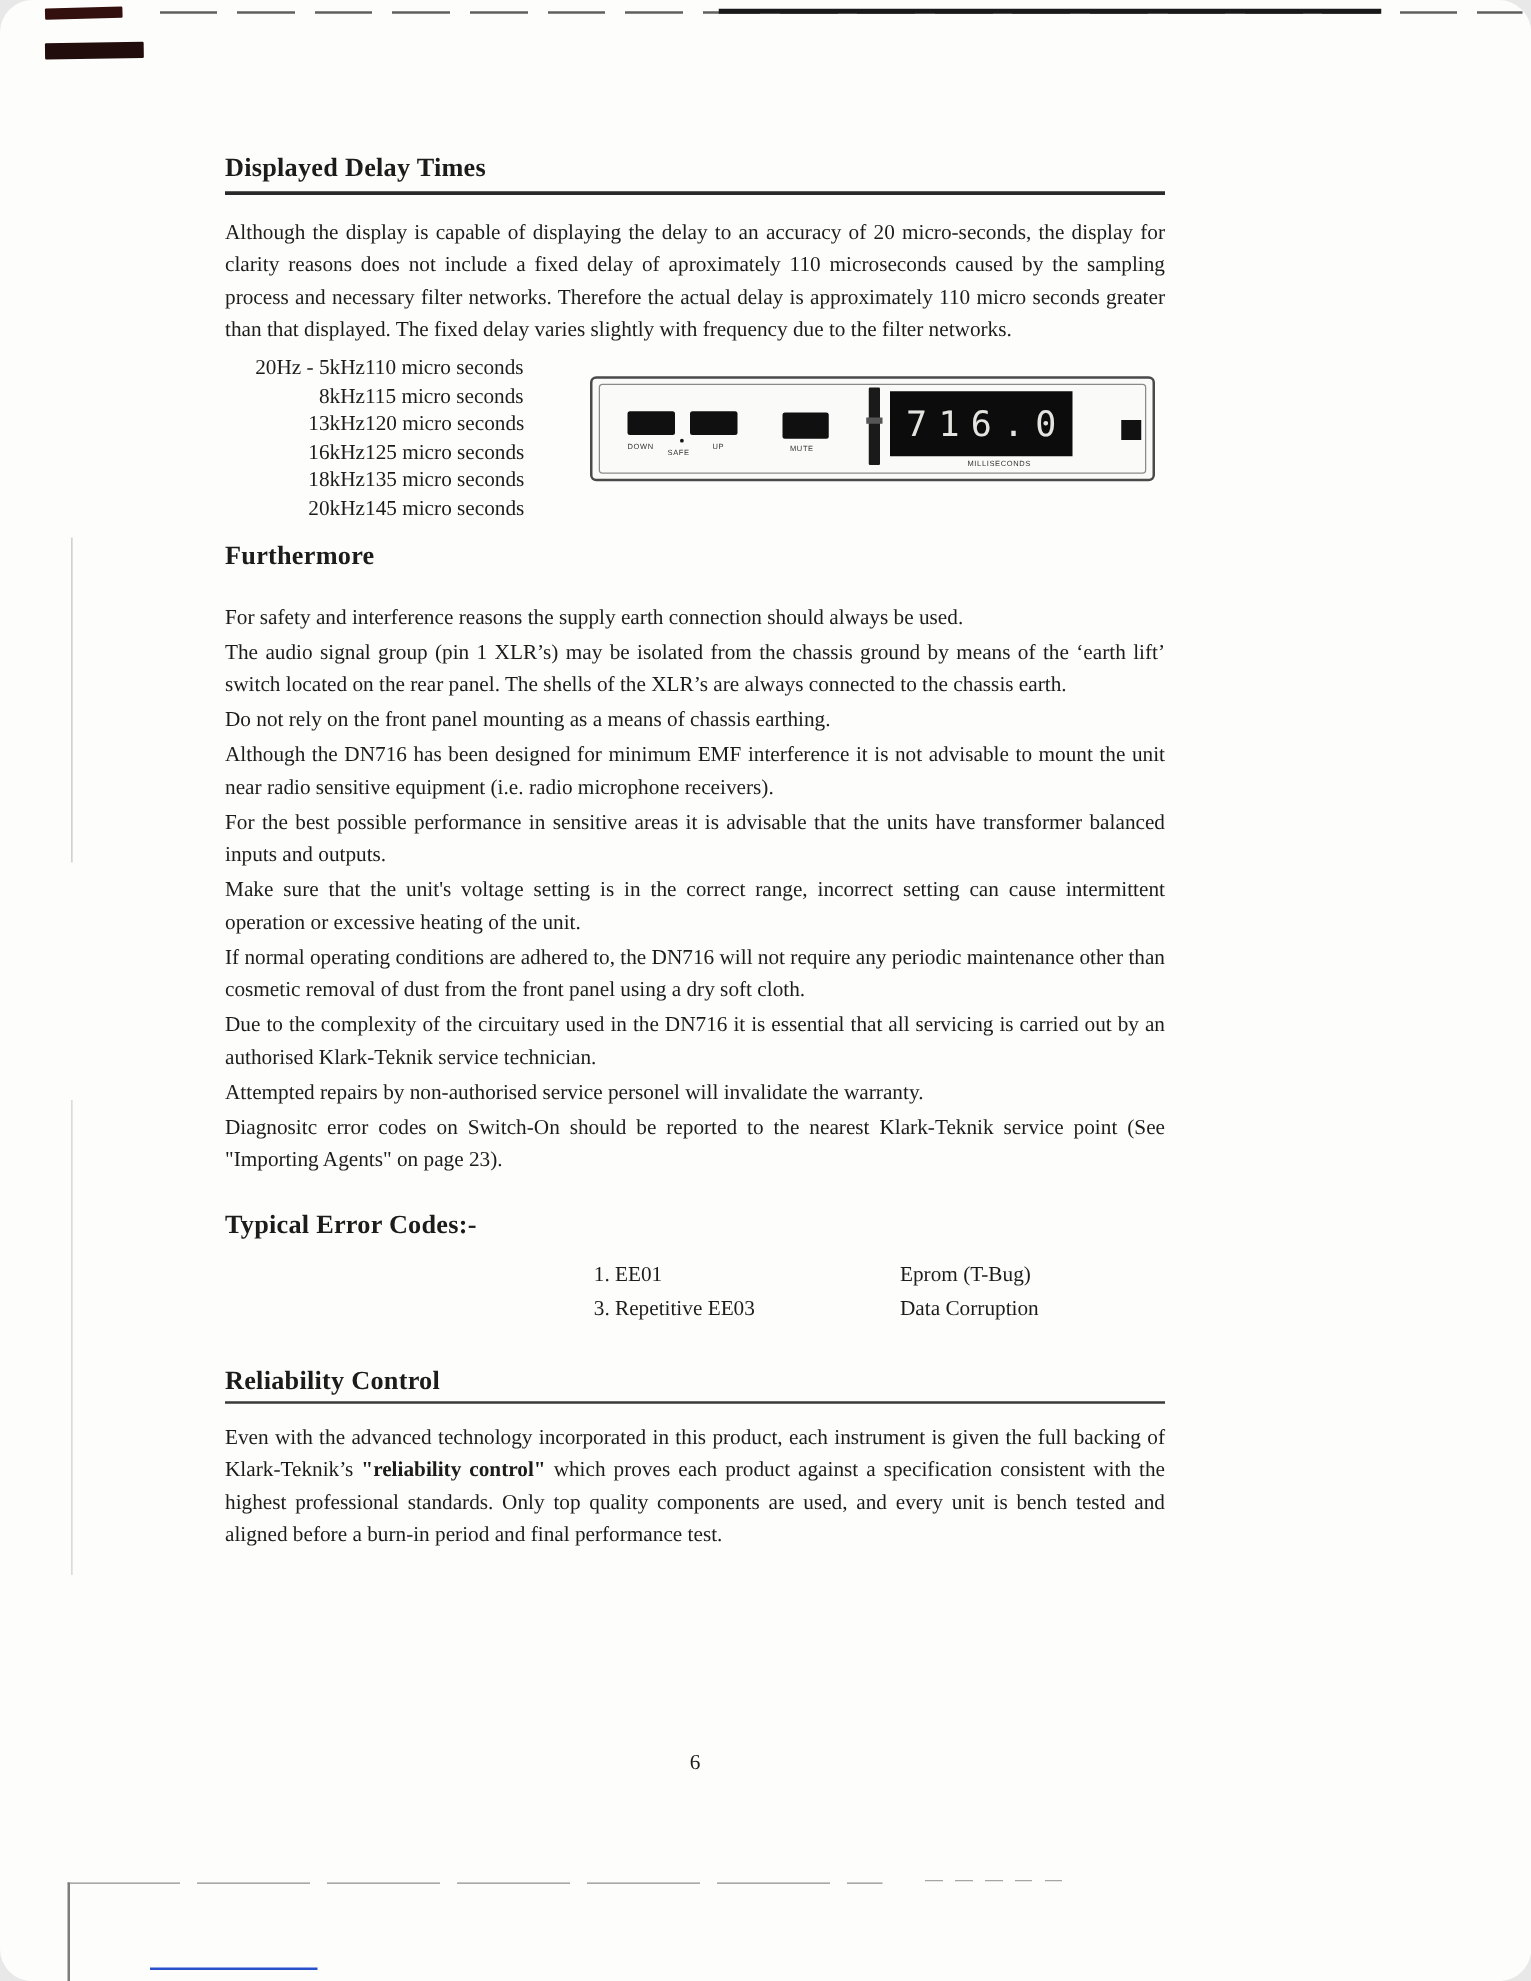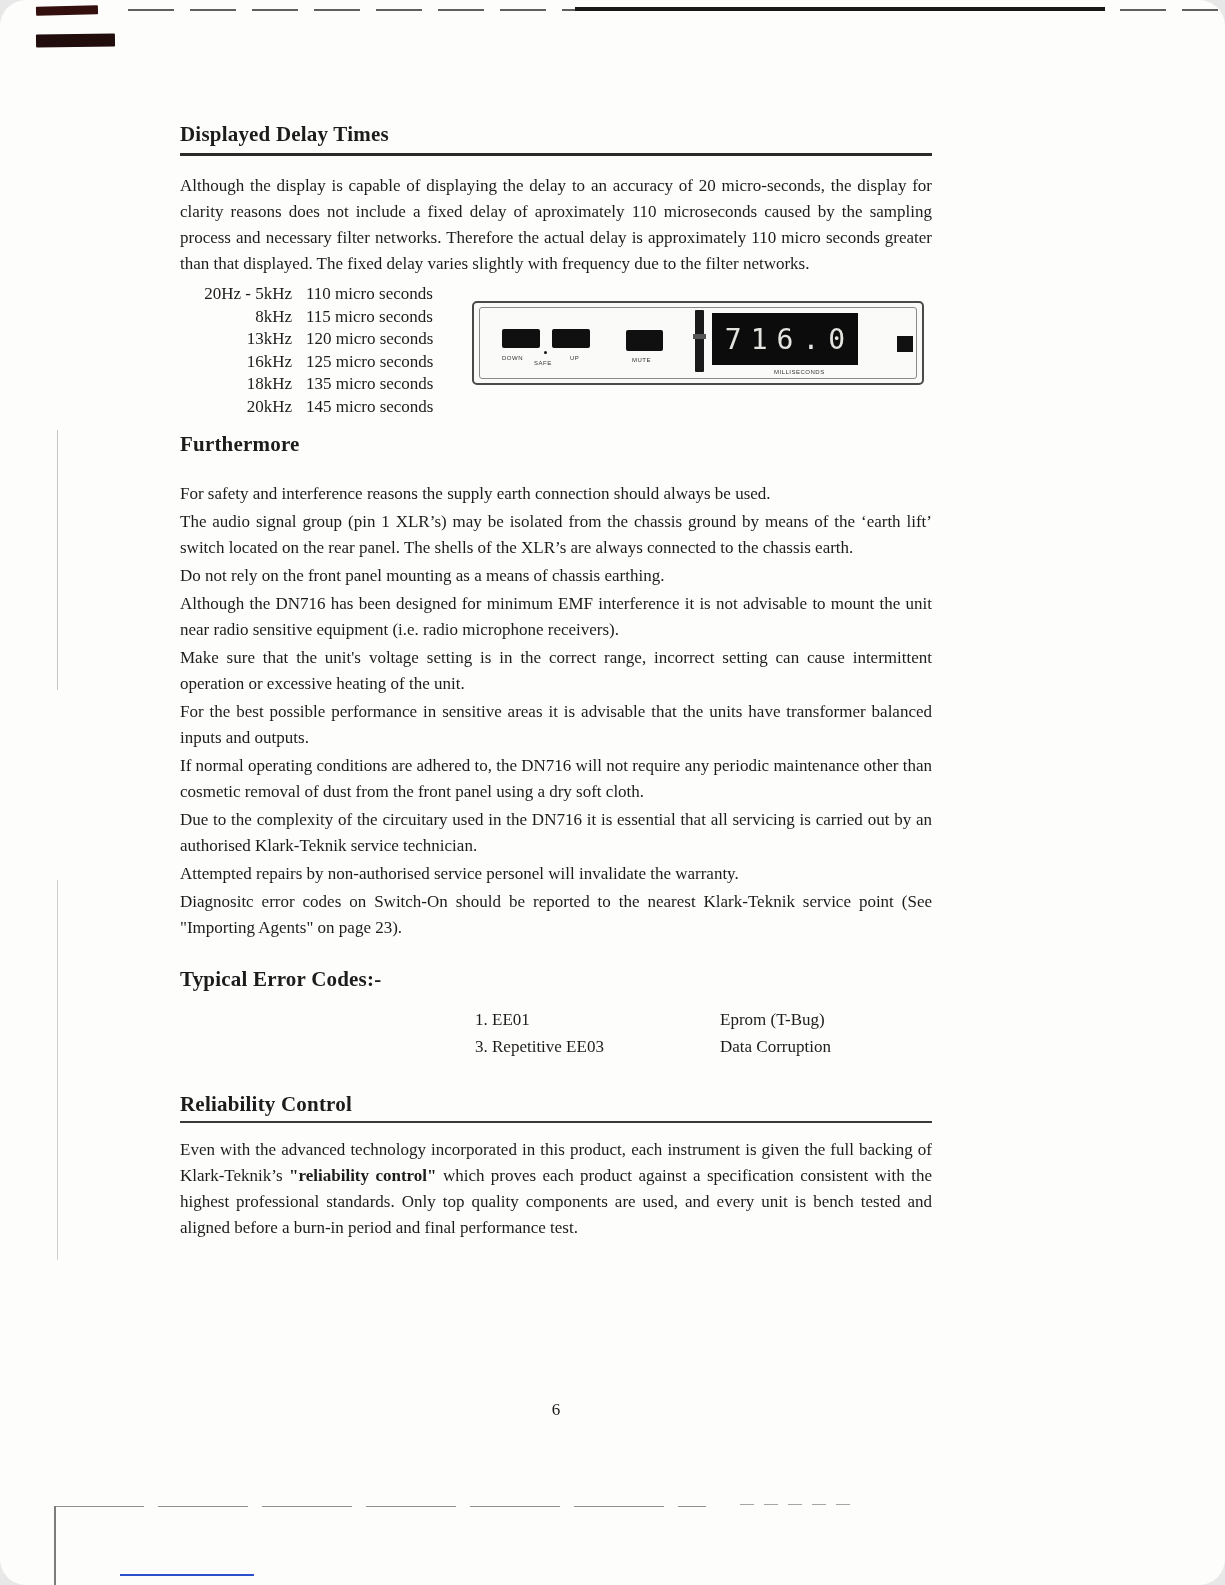--- a/index.html
+++ b/index.html
@@ -35,21 +35,21 @@
     text-align: justify;
     margin: 0 0 2px 0;
   }
   .para + .para { margin-top: 1px; }
 
   
   .delay-flex { display: flex; margin: 6px 0 6px 0; }
   .delay-table { width: 292px; font-size: 17px; line-height: 22.5px; }
   .delay-row { display: flex; }
   .delay-freq { width: 112px; text-align: right; white-space: nowrap; }
-  .delay-val  { margin-left: 14px; white-space: nowrap; }
+  .delay-val  { white-space: nowrap; }
 
   .device {
     position: relative;
     width: 452px;
     height: 84px;
     margin-top: 18px;
     border: 2px solid #4a4a4a;
     border-radius: 5px;
     background: #fafaf8;
     flex-shrink: 0;
@@ -204,22 +204,22 @@
         <div class="dev-power"></div>
       </div>
     </div>
 
     <h1 class="section-title h-furthermore">Furthermore</h1>
 
     <p class="para">For safety and interference reasons the supply earth connection should always be used.</p>
     <p class="para">The audio signal group (pin 1 XLR’s) may be isolated from the chassis ground by means of the ‘earth lift’ switch located on the rear panel. The shells of the XLR’s are always connected to the chassis earth.</p>
     <p class="para">Do not rely on the front panel mounting as a means of chassis earthing.</p>
     <p class="para">Although the DN716 has been designed for minimum EMF interference it is not advisable to mount the unit near radio sensitive equipment (i.e. radio microphone receivers).</p>
+    <p class="para">For the best possible performance in sensitive areas it is advisable that the units have transformer balanced inputs and outputs.</p>
     <p class="para">Make sure that the unit's voltage setting is in the correct range, incorrect setting can cause intermittent operation or excessive heating of the unit.</p>
-    <p class="para">For the best possible performance in sensitive areas it is advisable that the units have transformer balanced inputs and outputs.</p>
     <p class="para">If normal operating conditions are adhered to, the DN716 will not require any periodic maintenance other than cosmetic removal of dust from the front panel using a dry soft cloth.</p>
     <p class="para">Due to the complexity of the circuitary used in the DN716 it is essential that all servicing is carried out by an authorised Klark-Teknik service technician.</p>
     <p class="para">Attempted repairs by non-authorised service personel will invalidate the warranty.</p>
     <p class="para">Diagnositc error codes on Switch-On should be reported to the nearest Klark-Teknik service point (See "Importing Agents" on page 23).</p>
 
     <h1 class="section-title h-errors">Typical Error Codes:-</h1>
 
     <div class="error-list">
       <div class="error-row">
         <span class="error-code">1. EE01</span>

